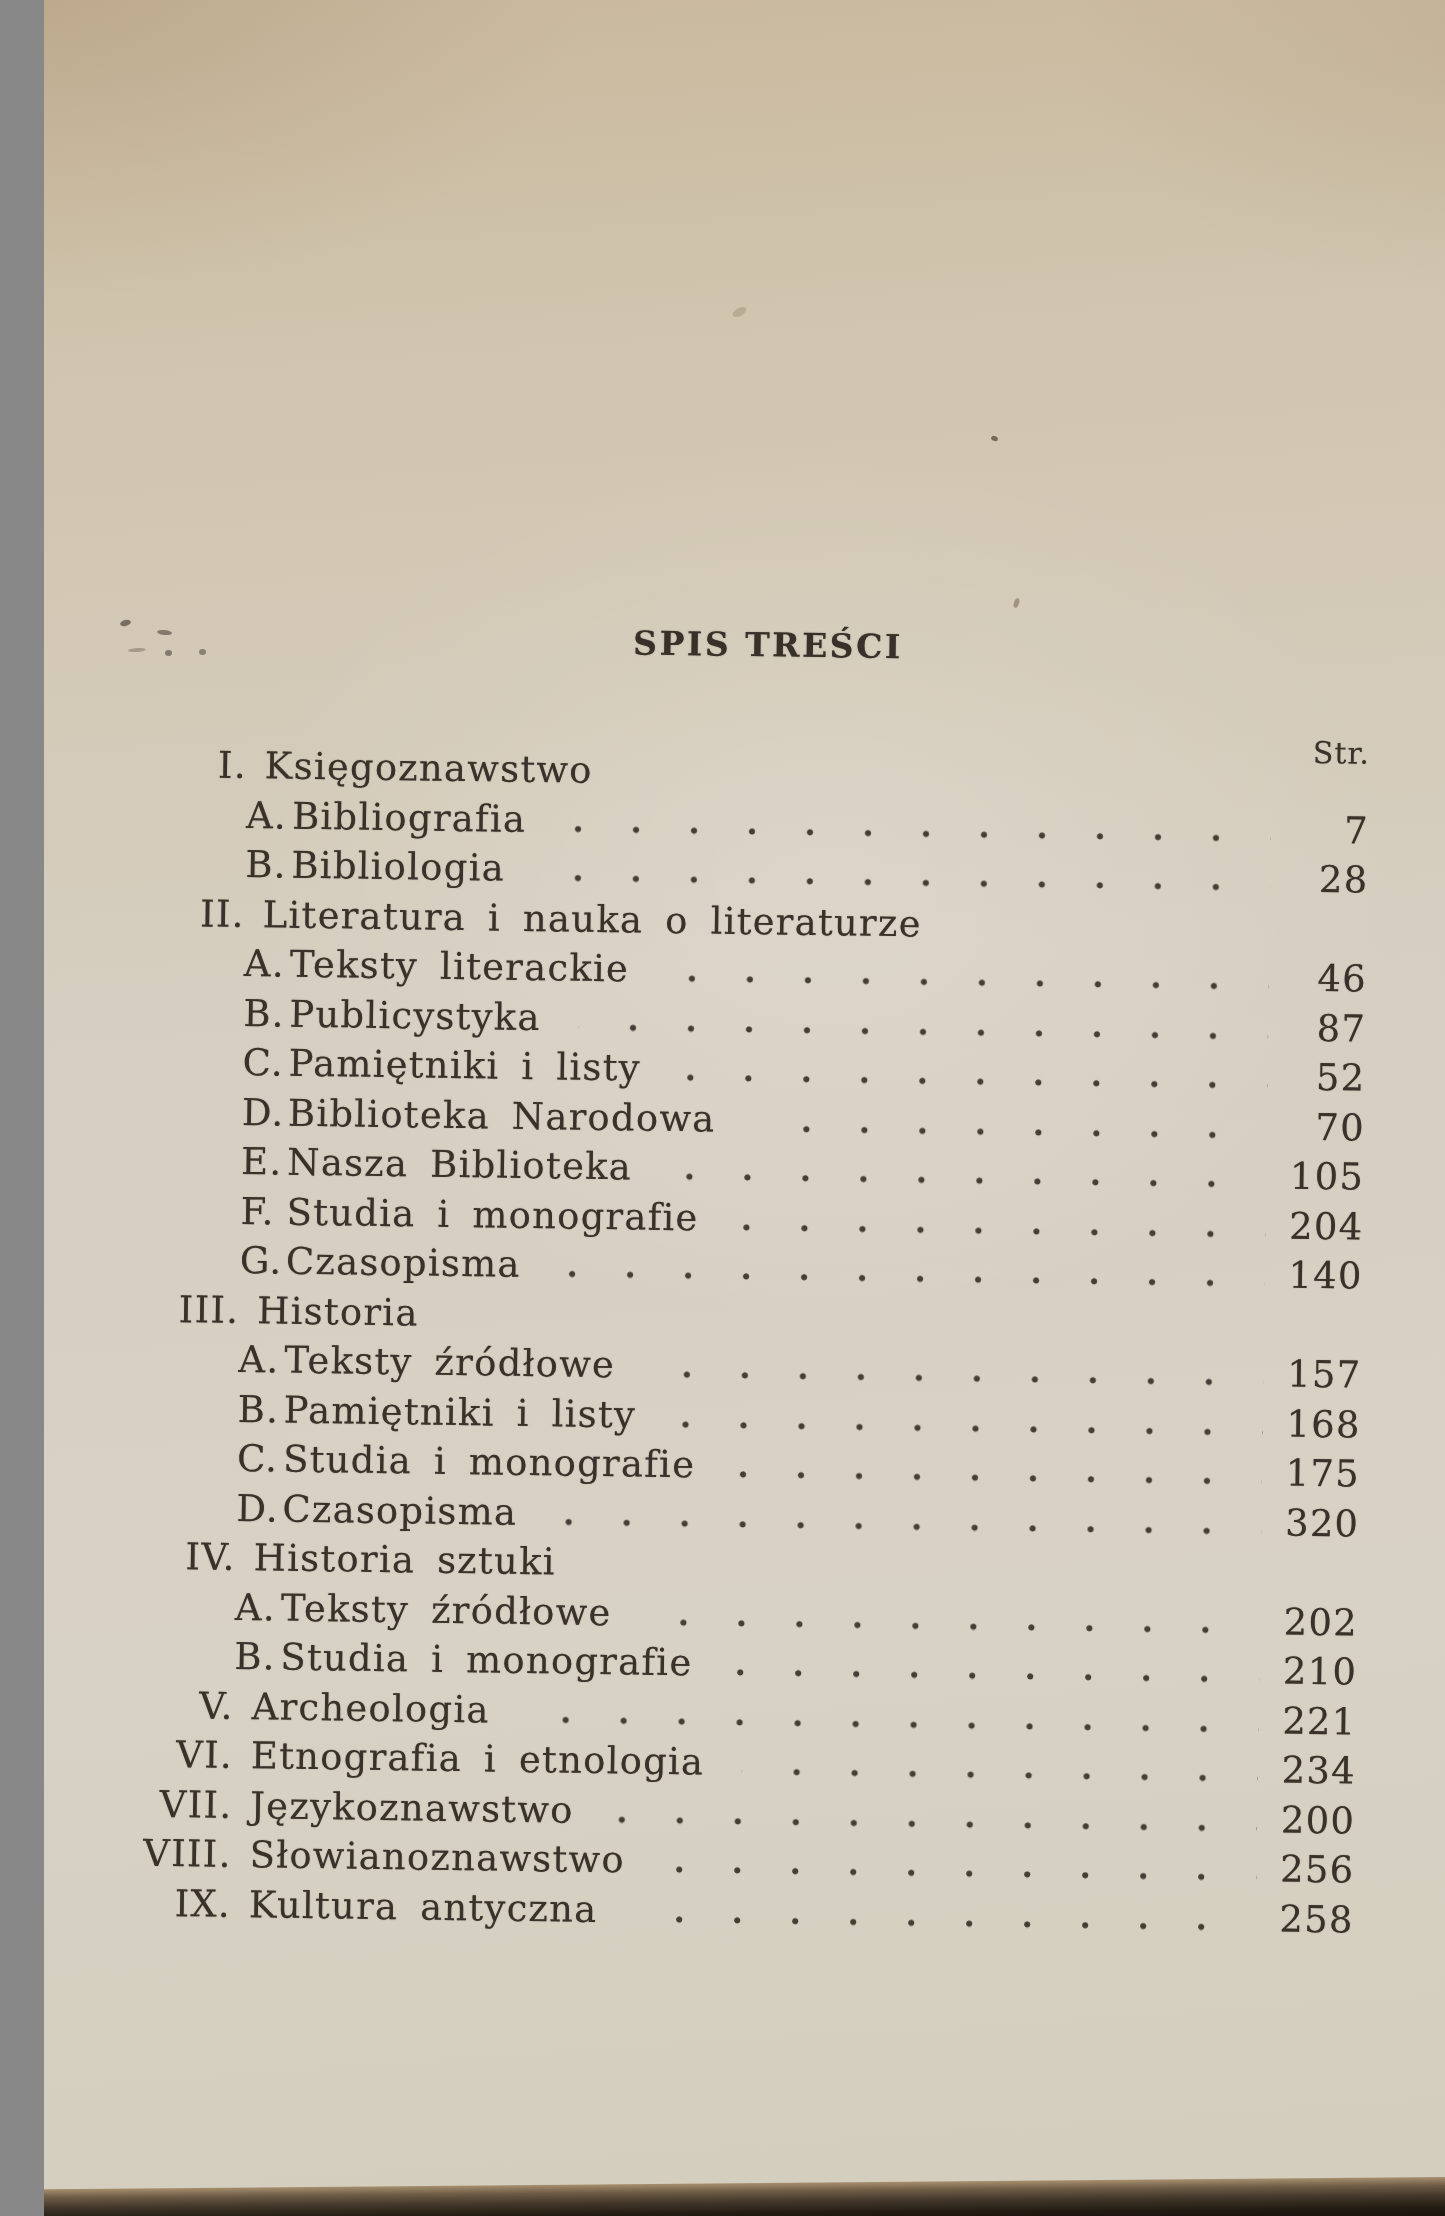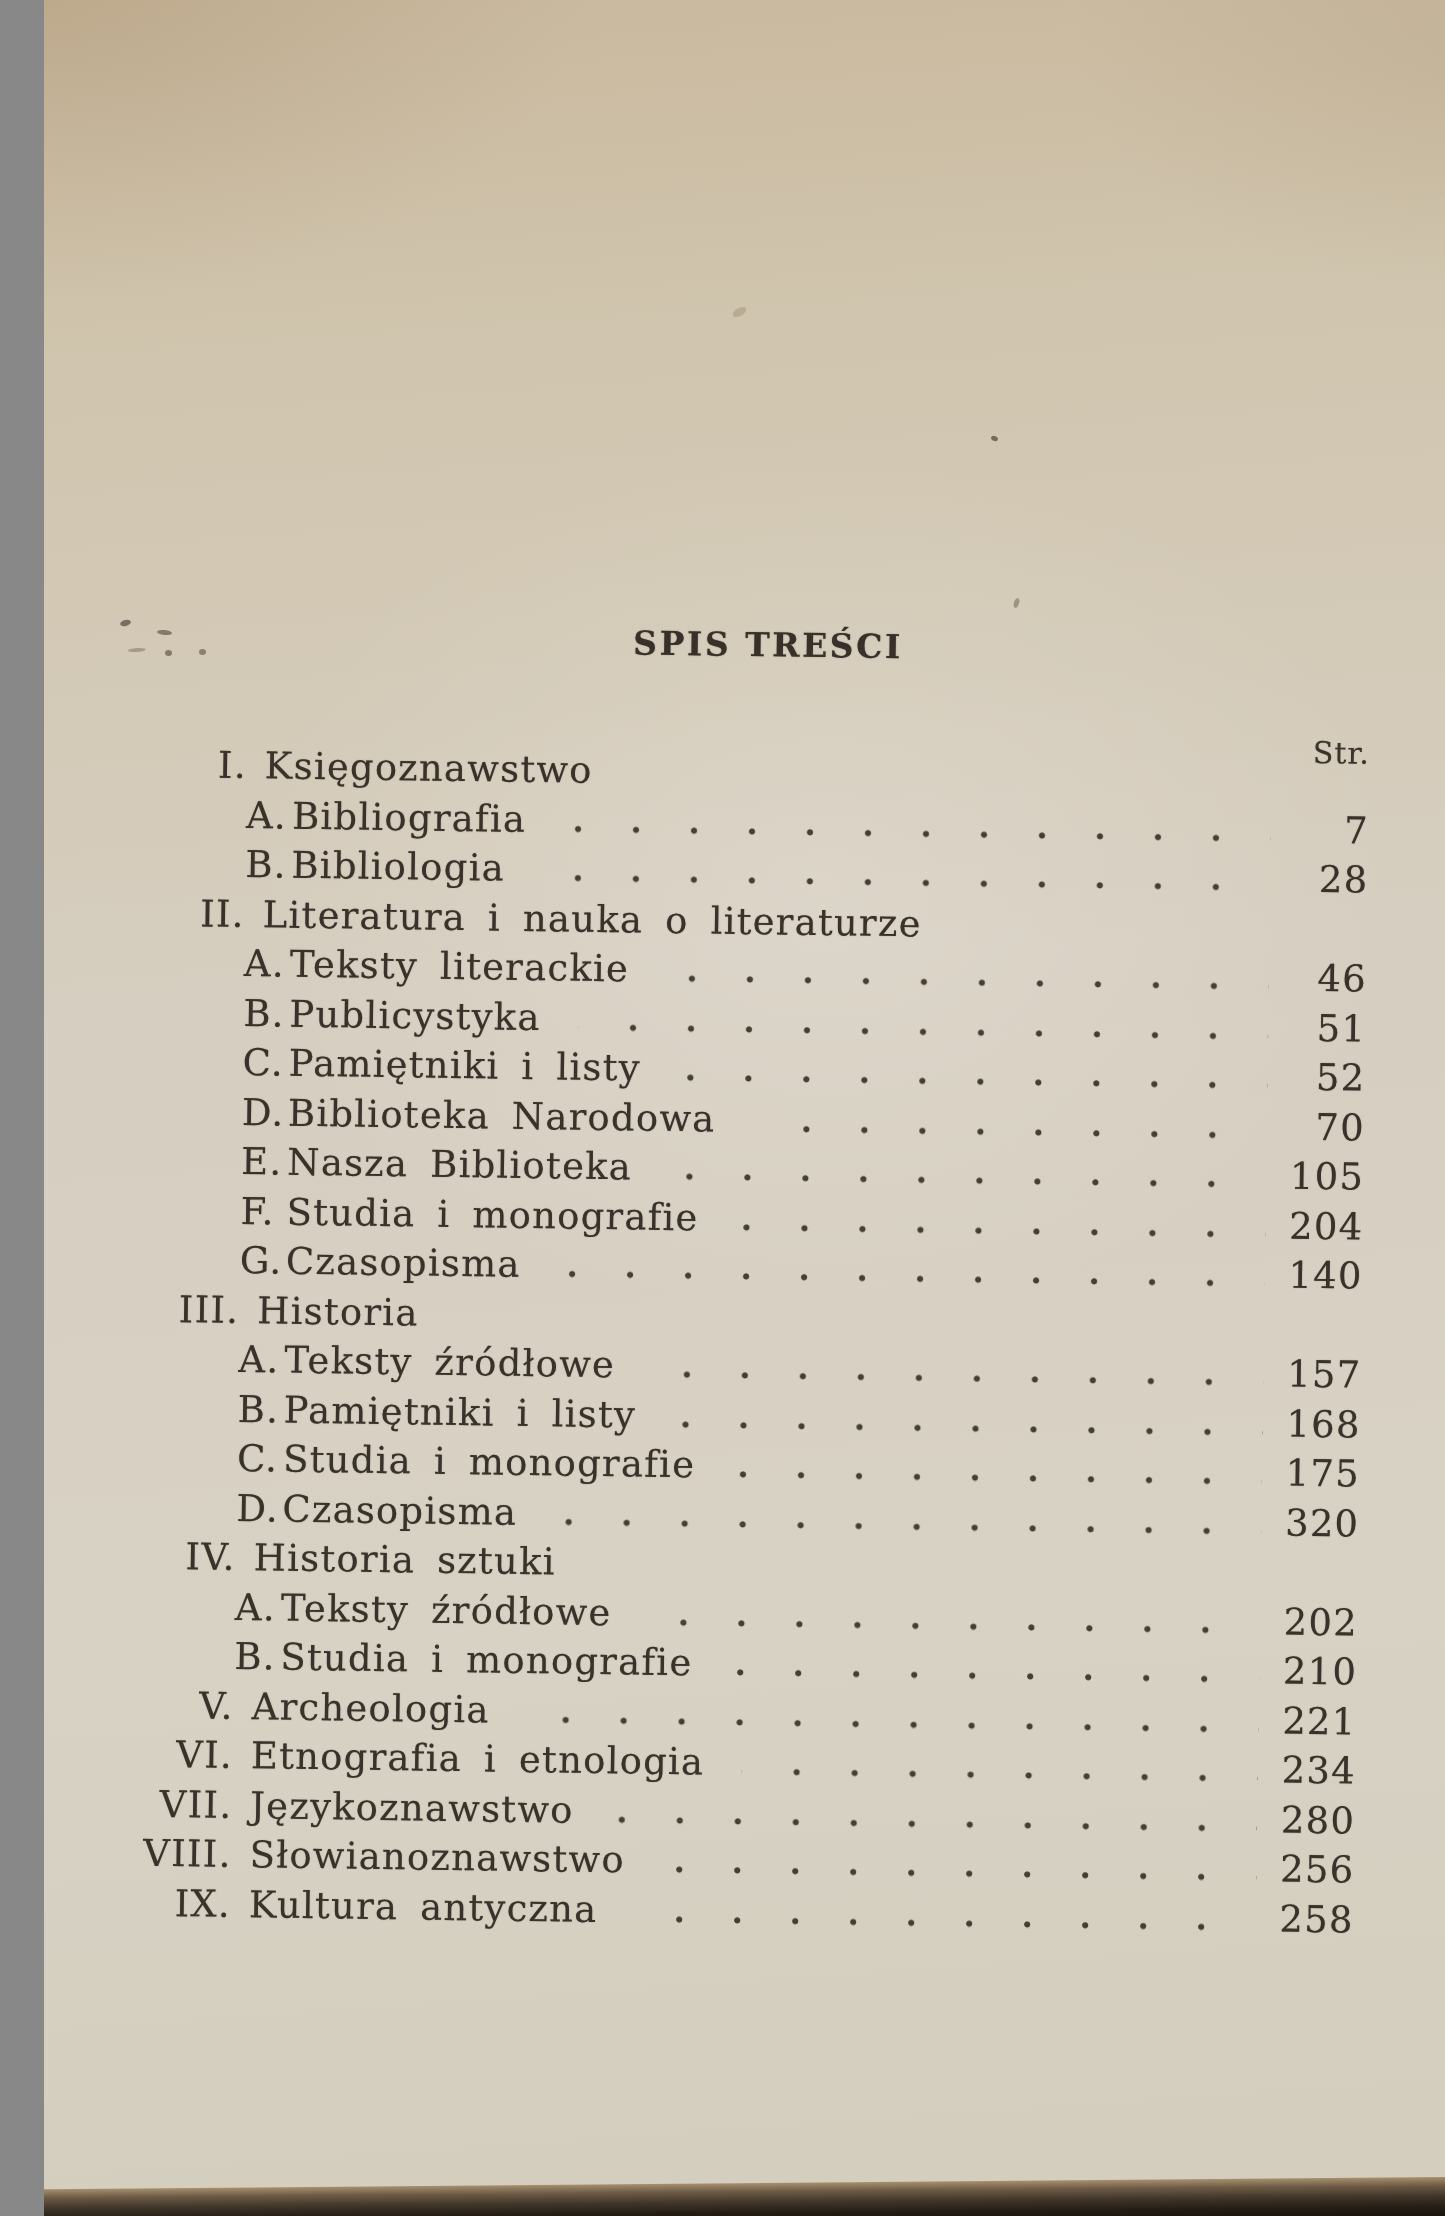--- a/index.html
+++ b/index.html
@@ -104,21 +104,21 @@
           <span class="letter">A.</span>
           <span class="label">Teksty literackie</span>
           <span class="leader show"></span>
           <span class="pageno">46</span>
         </div>
         <div class="row">
           <span class="roman"></span>
           <span class="letter">B.</span>
           <span class="label">Publicystyka</span>
           <span class="leader show"></span>
-          <span class="pageno">51</span>
+          <span class="pageno">87</span>
         </div>
         <div class="row">
           <span class="roman"></span>
           <span class="letter">C.</span>
           <span class="label">Pamiętniki i listy</span>
           <span class="leader show"></span>
           <span class="pageno">52</span>
         </div>
         <div class="row">
           <span class="roman"></span>
@@ -211,21 +211,21 @@
         <div class="row">
           <span class="roman">VI.</span>
           <span class="label after-roman">Etnografia i etnologia</span>
           <span class="leader show"></span>
           <span class="pageno">234</span>
         </div>
         <div class="row">
           <span class="roman">VII.</span>
           <span class="label after-roman">Językoznawstwo</span>
           <span class="leader show"></span>
-          <span class="pageno">280</span>
+          <span class="pageno">200</span>
         </div>
         <div class="row">
           <span class="roman">VIII.</span>
           <span class="label after-roman">Słowianoznawstwo</span>
           <span class="leader show"></span>
           <span class="pageno">256</span>
         </div>
         <div class="row">
           <span class="roman">IX.</span>
           <span class="label after-roman">Kultura antyczna</span>

